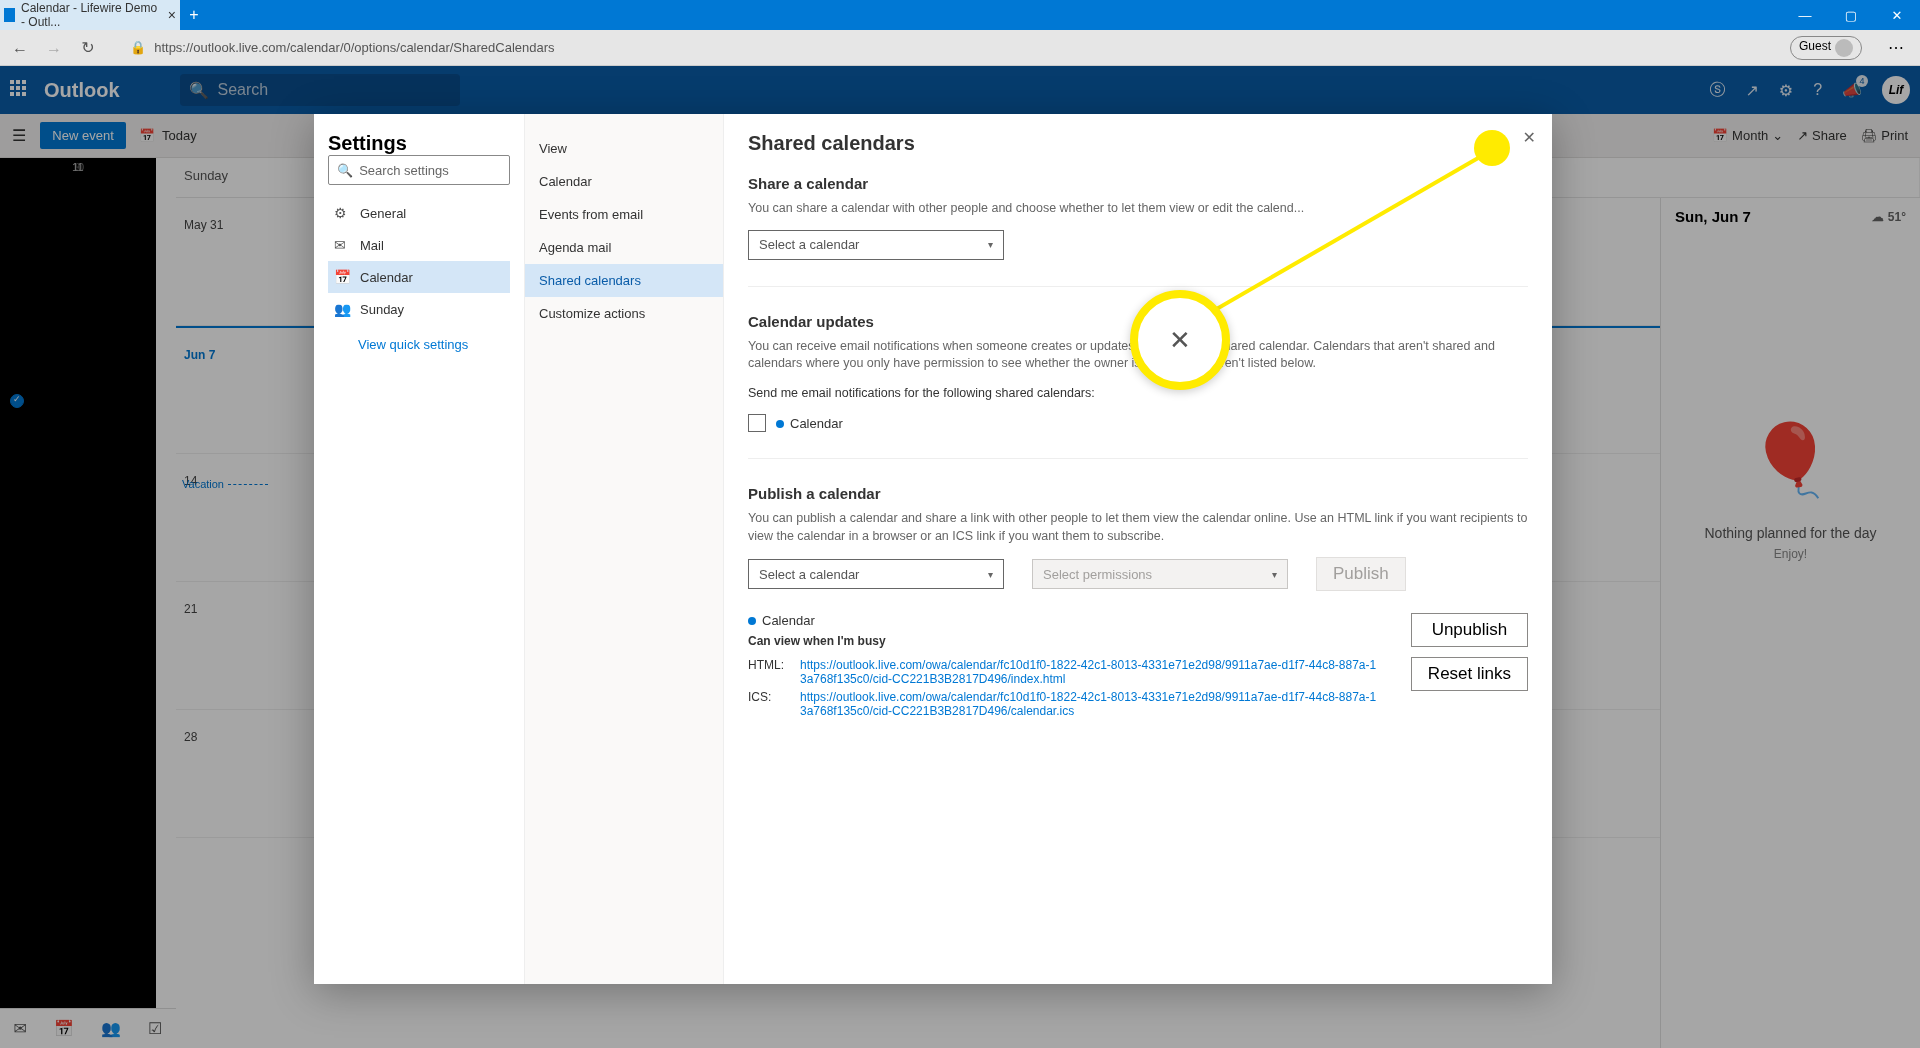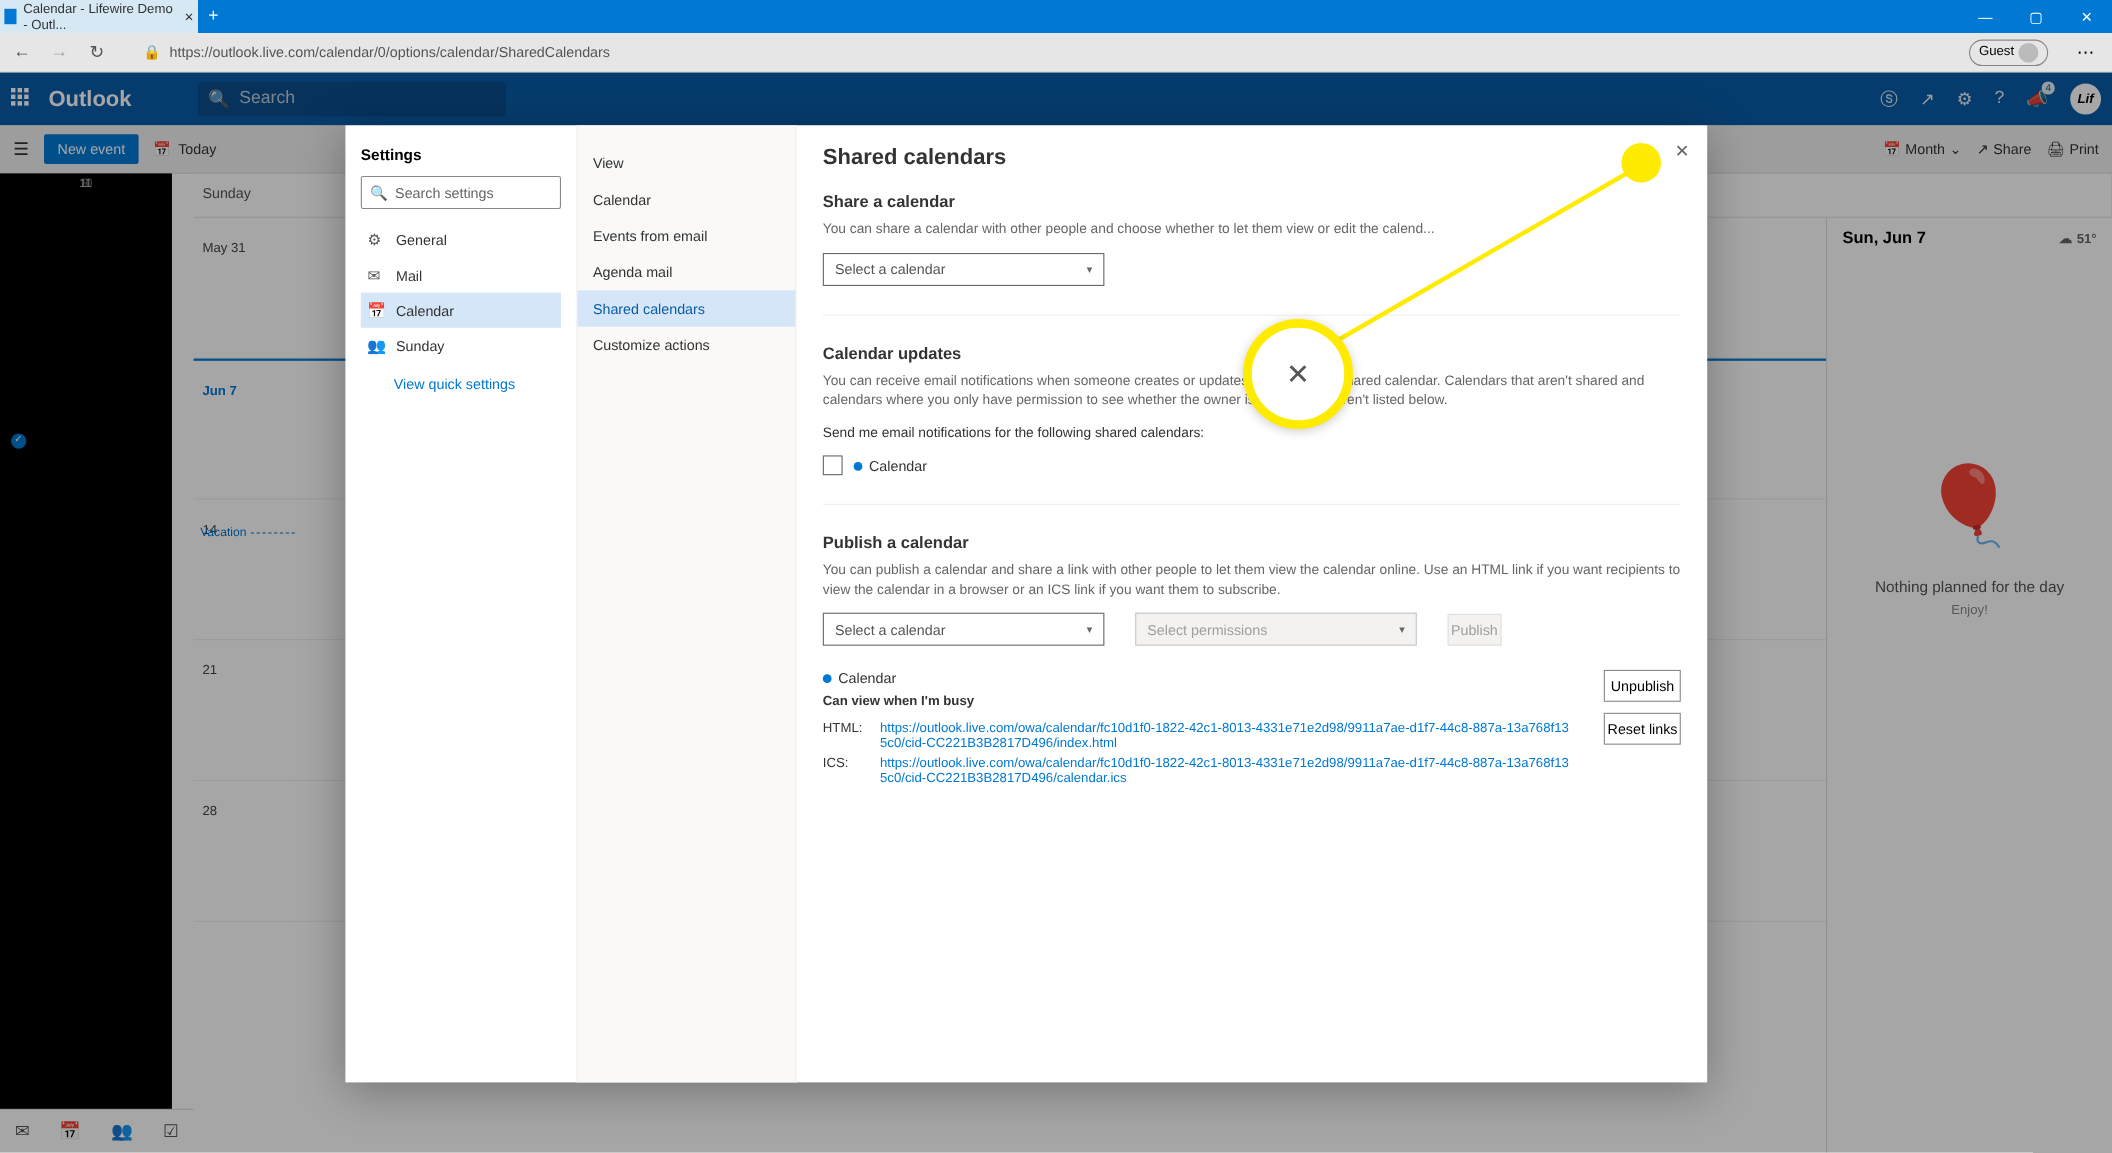--- a/index.html
+++ b/index.html
@@ -74,21 +74,21 @@
 .agenda-weather { margin-left: auto; font-size: 12px; color: #666; display:flex; align-items:center; gap:4px;}
 .agenda-empty { text-align: center; margin-top: 200px; color: #555;}
 .balloon { font-size: 70px; line-height: 1;}
 
 
 .dim { position: absolute; inset: 0; background: rgba(0,0,0,0.35); }
 
 
 .settings-panel { position: absolute; top: 114px; left: 314px; width: 1238px; height: 870px; background: #fff; display: flex; box-shadow: 0 8px 40px rgba(0,0,0,.3); }
 .sp-col1 { width: 210px; padding: 18px 14px; font-size: 13px; }
-.sp-col1 h2 { font-size: 14px; font-weight: 600; margin-bottom: 12px;}
+.sp-col1 h2 { font-size: 20px; font-weight: 600; }
 .sp-search { border: 1px solid #888; border-radius: 2px; height: 30px; display: flex; align-items: center; padding: 0 8px; gap: 6px; color: #666; margin-bottom: 12px;}
 .sp-nav { }
 .sp-nav .item { display: flex; align-items: center; gap: 10px; padding: 8px 6px; cursor: pointer; color: #333;}
 .sp-nav .item.sel { background: #d4e6f7; }
 .sp-nav .item .ic { width: 16px; font-size: 14px; color: #555;}
 .quickset { color: #0078d4; margin-top: 12px; padding-left: 30px; cursor: pointer;}
 
 .sp-col2 { width: 200px; background: #faf9f8; border-left: 1px solid #eee; border-right: 1px solid #eee; padding-top: 18px; font-size: 13px;}
 .sp-col2 .item { padding: 9px 14px; cursor: pointer; color: #333;}
 .sp-col2 .item.sel { background: #d4e6f7; color: #0a5ca8; font-weight: 400;}
@@ -99,21 +99,21 @@
 .sp-col3 h3 { font-size: 15px; font-weight: 600; margin-bottom: 8px;}
 .sp-col3 p { color: #666; font-size: 12.5px; margin-bottom: 12px; line-height: 1.4;}
 .section { padding-bottom: 26px; margin-bottom: 26px; border-bottom: 1px solid #eee;}
 .select { border: 1px solid #666; height: 30px; width: 256px; display: flex; align-items: center; padding: 0 10px; color: #555; position: relative; cursor: pointer;}
 .select .caret { margin-left: auto; font-size: 10px; color: #666;}
 .select.disabled { background: #f3f2f1; border-color: #c8c6c4; color: #a19f9d;}
 .chk-row { display: flex; align-items: center; gap: 10px;}
 .chk { width: 18px; height: 18px; border: 1px solid #666; cursor: pointer;}
 .dot { width: 8px; height: 8px; border-radius: 50%; background: #0078d4; display: inline-block; margin-right: 6px;}
 .publish-row { display: flex; gap: 28px; align-items: center;}
-.btn { border: 1px solid #8a8886; background: #fff; padding: 6px 2px; cursor: pointer; font-size: 13px;}
+.btn { border: 1px solid #8a8886; background: #fff; padding: 6px 16px; cursor: pointer; font-size: 17px;}
 .btn.disabled { background: #f3f2f1; border-color: #e1dfdd; color: #a19f9d; cursor: default;}
 .published { margin-top: 22px; display: flex; gap: 30px;}
 .published-info { flex: 1; }
 .published-info .name { margin-bottom: 6px;}
 .published-info .perm { font-weight: 600; font-size: 12px; margin-bottom: 10px;}
 .linkrow { display: flex; gap: 8px; font-size: 12px; margin-bottom: 4px;}
 .linkrow .lbl { width: 44px; color: #333;}
 .linkrow .lnk { color: #0078d4; word-break: break-all; flex: 1;}
 .published-actions { display: flex; flex-direction: column; gap: 10px;}
 

